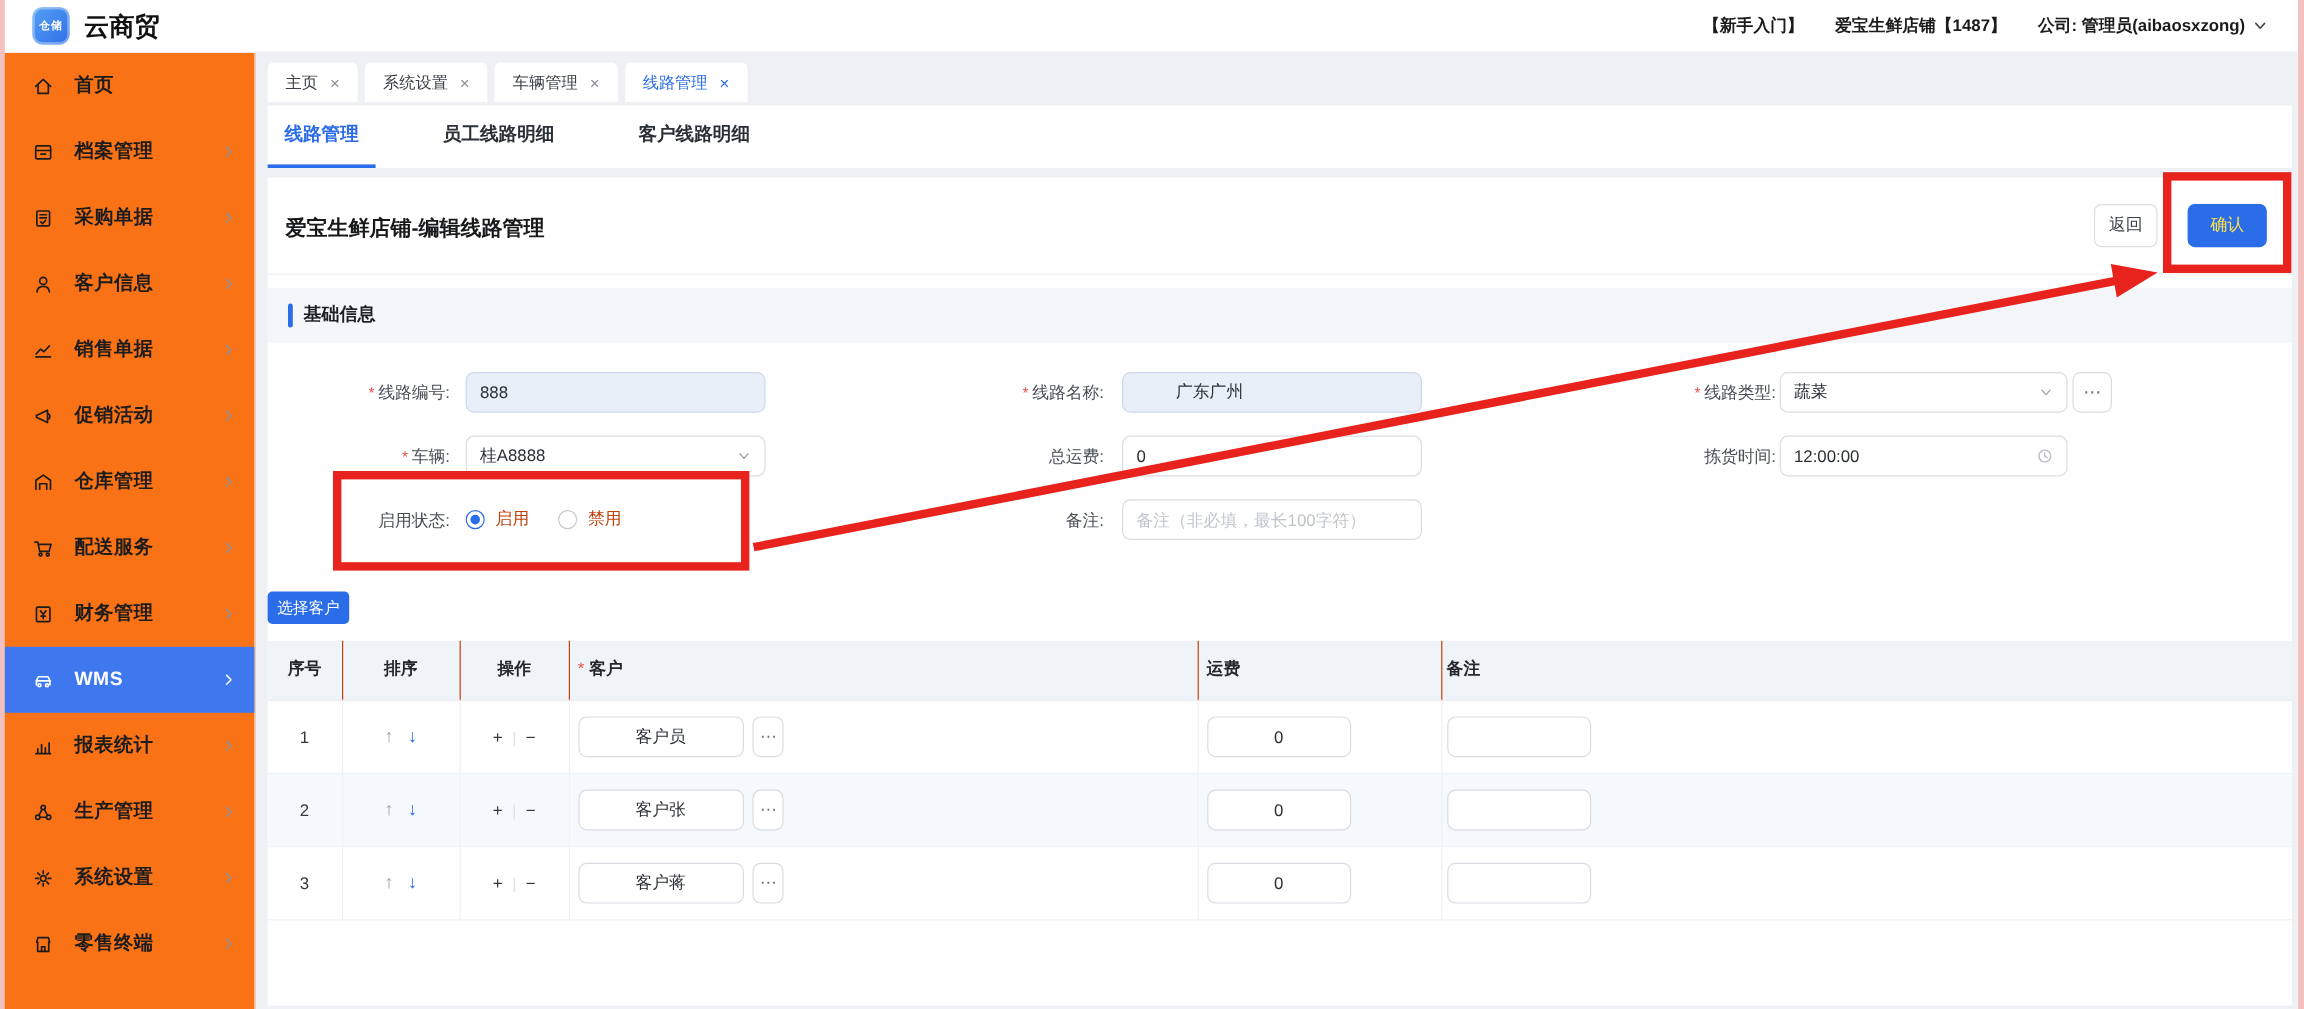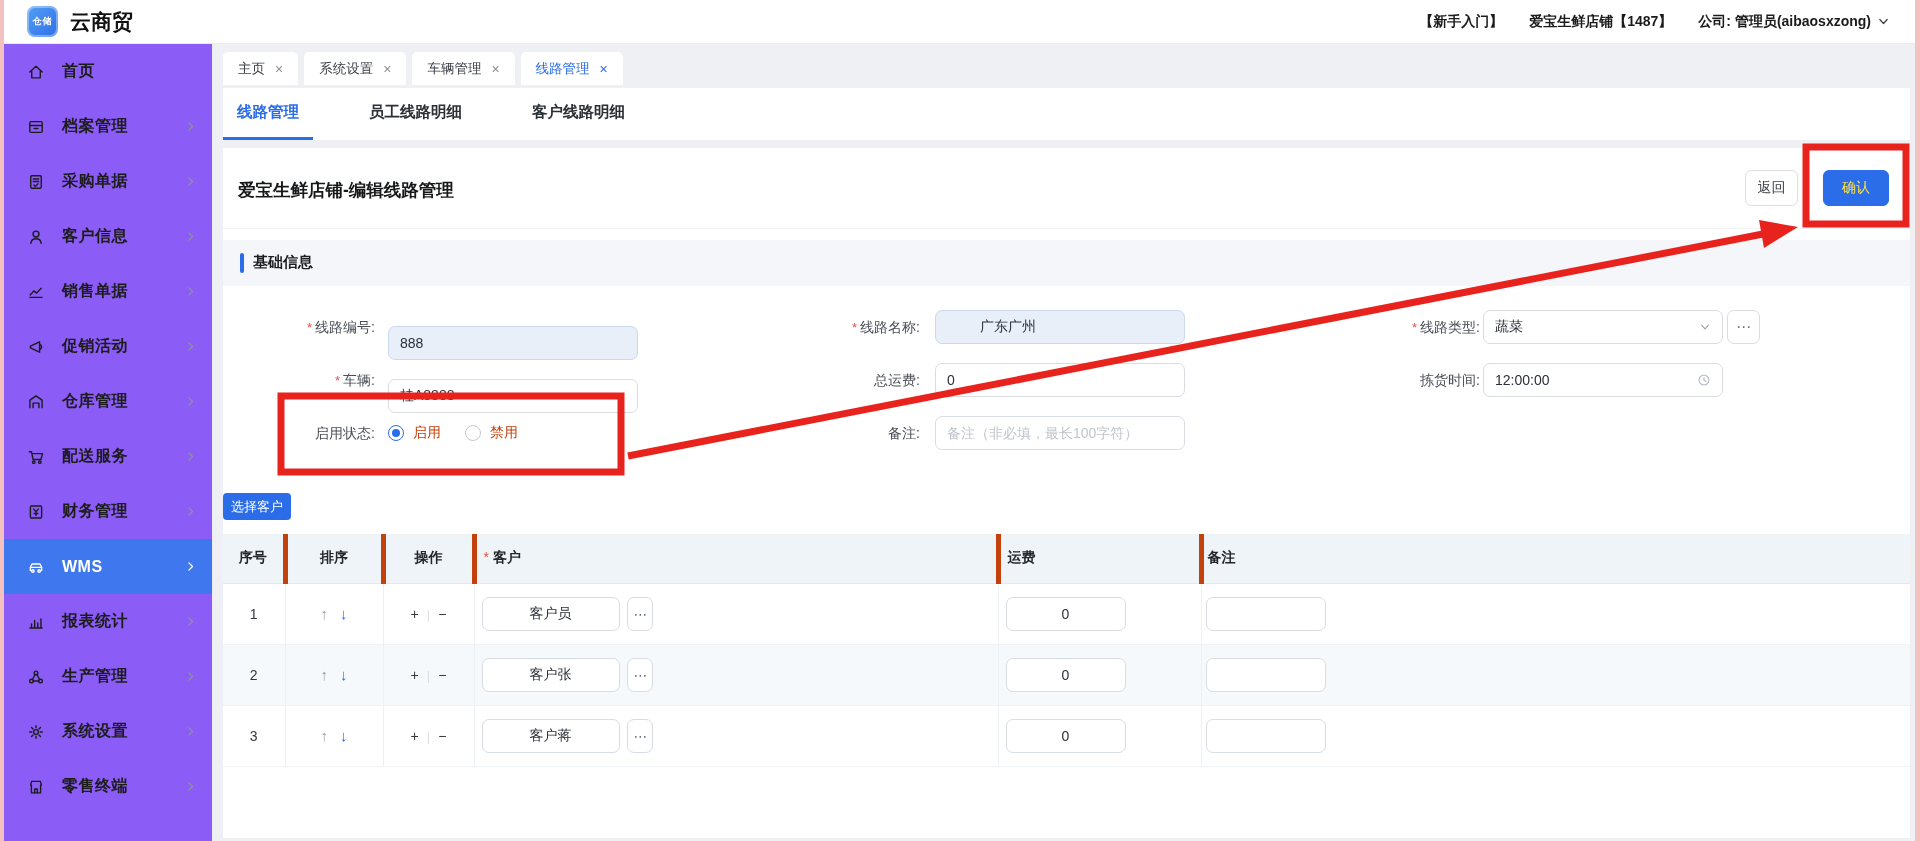--- a/index.html
+++ b/index.html
@@ -15,21 +15,21 @@
   .logo-box { width:31px; height:31px; margin-left:27px; border-radius:8px;
     background:linear-gradient(135deg,#53a0f4,#2f6fe8); color:#fff; font-size:9px; font-weight:bold;
     display:flex; align-items:center; justify-content:center; letter-spacing:1px;
     box-shadow:inset 0 0 0 2px rgba(255,255,255,.35); }
   .logo-text { font-size:21px; font-weight:bold; color:#111; margin-left:12px; }
   .topbar-right { margin-left:auto; display:flex; align-items:center; gap:26px;
     margin-right:30px; font-size:14px; font-weight:bold; color:#1b1b1b; }
   .company { display:flex; align-items:center; gap:6px; cursor:pointer; }
   .chev-down svg { display:block; }
   
-  .sidebar { position:absolute; left:0; top:44px; width:213px; bottom:0; background:#8b5cf6;
+  .sidebar { position:absolute; left:0; top:44px; width:213px; bottom:0; background:#f97316;
     border-right:1px solid #ebebeb; z-index:4; }
   .side-item { height:55px; display:flex; align-items:center; cursor:pointer; color:#1c1c1c; }
   .side-item .s-icon { width:18px; height:18px; margin-left:27px; display:flex; align-items:center; justify-content:center; }
   .side-item .s-icon svg { width:18px; height:18px; stroke:currentColor; fill:none; stroke-width:1.25; stroke-linecap:round; stroke-linejoin:round; }
   .side-item .s-label { margin-left:17px; font-size:16px; font-weight:bold; letter-spacing:.5px; }
   .side-item .s-chev { margin-left:auto; margin-right:14px; width:14px; height:14px; color:#8d939c; }
   .side-item .s-chev svg { width:13px; height:13px; stroke:currentColor; fill:none; stroke-width:1.6; stroke-linecap:round; stroke-linejoin:round; }
   .side-item.active { background:#3f78ee; color:#fff; }
   .side-item.active .s-chev { color:#fff; }
   
@@ -60,41 +60,41 @@
   
   .f-label { position:absolute; height:34px; line-height:34px; text-align:right; color:#4a4f57; font-size:14px; }
   .f-label .req { color:#e8504a; margin-right:3px; font-size:13px; }
   .lab-c1 { left:0; width:152px; } .lab-c2 { left:460px; width:237px; } .lab-c3 { left:1000px; width:257px; }
   .row1 { top:162px; } .row2 { top:215px; } .row3 { top:268px; }
   .f-input { position:absolute; height:34px; border:1px solid #d9dce1; border-radius:7px;
     background:#fff; font-size:14px; color:#2b2f36; padding:0 11px;
     font-family:"Liberation Sans","DejaVu Sans",sans-serif; outline:none; }
   .f-input::placeholder { color:#c0c4cc; }
   .f-input.filled { background:#e9eff9; border-color:#ccd8f0; }
-  .in-c1 { left:165px; width:250px;margin-top:16px; } .in-c2 { left:712px; width:250px; } .in-c3 { left:1260px; width:240px; }
+  .in-c1 { left:165px; width:250px; } .in-c2 { left:712px; width:250px; } .in-c3 { left:1260px; width:240px; }
   .f-select { position:absolute; height:34px; border:1px solid #d9dce1; border-radius:7px; background:#fff;
     display:flex; align-items:center; padding:0 11px; font-size:14px; color:#2b2f36; cursor:pointer; }
   .f-select .sel-chev { margin-left:auto; color:#9aa0a8; }
   .f-select .sel-chev svg, .time-icon svg { display:block; stroke:currentColor; fill:none; stroke-width:1.4; stroke-linecap:round; stroke-linejoin:round; }
   .more-btn { position:absolute; left:1504px; width:33px; height:34px; border:1px solid #d9dce1; border-radius:7px;
     background:#fff; color:#6b7077; font-size:15px; display:flex; align-items:center; justify-content:center; cursor:pointer; }
   .time-wrap { display:flex; align-items:center; }
   .time-icon { margin-left:auto; color:#b9bec7; }
   .radio-group { position:absolute; left:165px; top:268px; height:34px; display:flex; align-items:center; gap:24px; }
   .radio { display:flex; align-items:center; gap:9px; cursor:pointer; font-size:14px; color:#c2410c; }
   .radio .r-circle { width:16px; height:16px; border-radius:50%; border:1px solid #c6cad1; background:#fff; position:relative; }
   .radio.checked .r-circle { border:1.5px solid #2b6de8; }
   .radio.checked .r-circle::after { content:""; position:absolute; left:3px; top:3px; width:8px; height:8px;
     border-radius:50%; background:#2b6de8; }
   .btn-select-customer { position:absolute; left:0; top:345px; height:27px; padding:0 8px;
     background:#2b6de8; color:#fff; font-size:13px; border-radius:4px; }
   
   .cust-table { position:absolute; left:0; top:386px; width:1687px; border-collapse:collapse; table-layout:fixed; }
   .cust-table th { height:49px; background:#eef4f7; font-size:14px; font-weight:bold; color:#24262b;
-    border-right:5px solid #c2410c; border-bottom:1px solid #e3e9ee; }
+    border-right:1px solid #c2410c; border-bottom:1px solid #e3e9ee; }
   .cust-table td { height:61px; border-right:1px solid #eef1f4; border-bottom:1px solid #f0f3f6; font-size:14px; color:#33363c; }
   .cust-table th:last-child, .cust-table td:last-child { border-right:none; }
   .cust-table tr.striped td { background:#f6f9fc; }
   .cell-c { text-align:center; }
   .cell-l { text-align:left; padding-left:7px; }
   .cell-note { padding-left:4px; }
   th.cell-l, th.cell-note { text-align:left; }
   .req-th .req { color:#e8504a; margin-right:4px; font-weight:normal; }
   .sort-cell span { font-size:15px; font-weight:bold; }
   .sort-up { color:#9aa0a8; margin-right:12px; cursor:pointer; }

